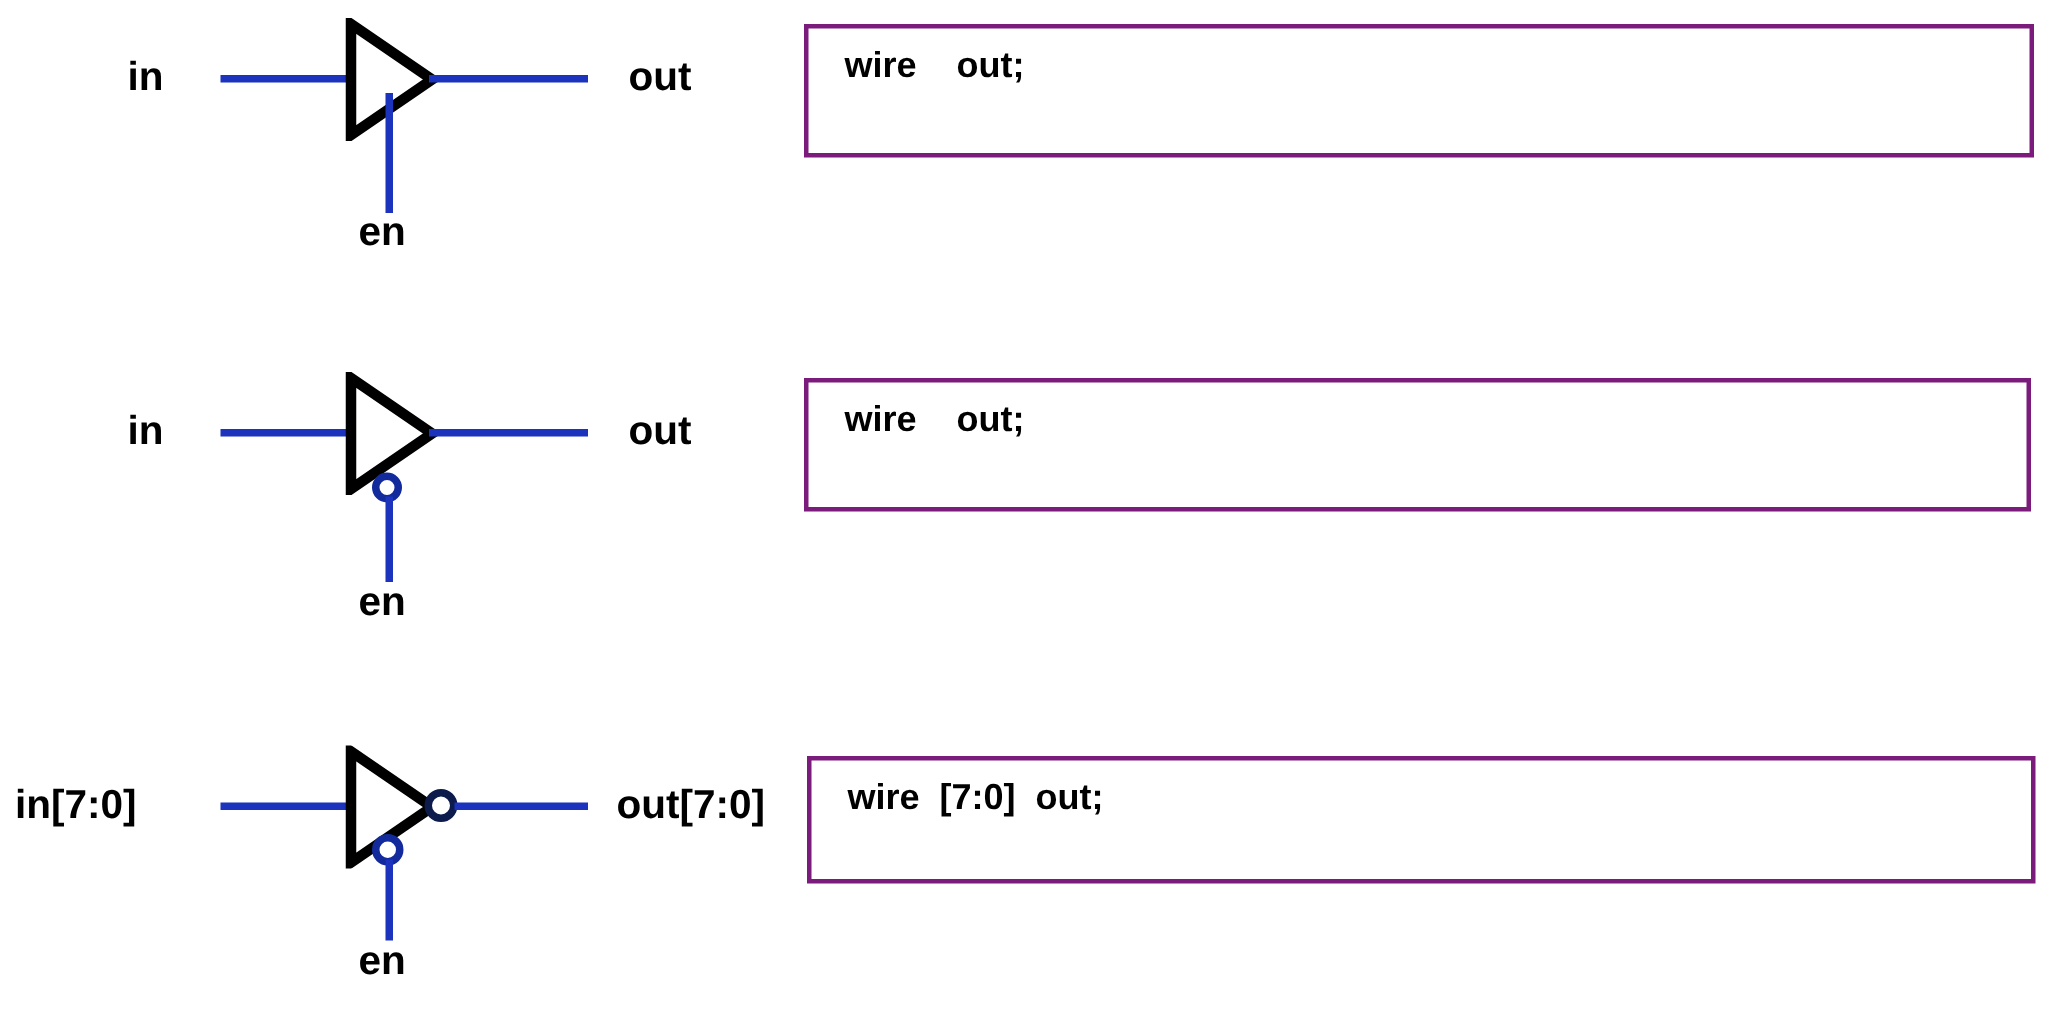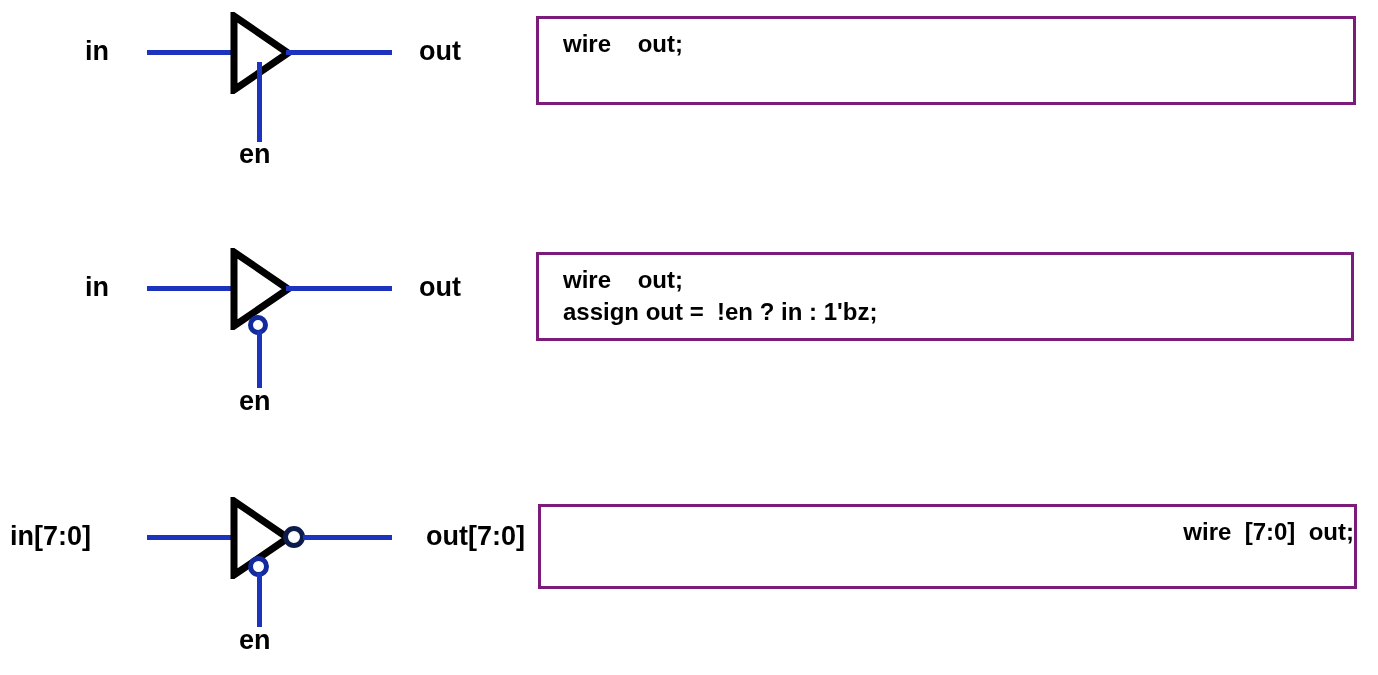--- a/index.html
+++ b/index.html
@@ -125,46 +125,45 @@
     <div class="sig-label" style="left:419px; top:274px;">out</div>
 
     <div class="bubble en-bubble" style="left:248px; top:315px; width:20px; height:20px;"></div>
 
     <div class="wire-v" style="left:257px; top:331px; height:57px;"></div>
 
     <div class="sig-label" style="left:239px; top:388px;">en</div>
 
     <div class="code-box" style="left:536px; top:252px; width:818px; height:89px;">
       <div class="code-line">wire    out;</div>
-      <div class="code-line">assign out =  !en ? in : 1'bz;</div>
     </div>
   </div>
 
   <div>
 
     <div class="sig-label" style="left:10px; top:523px;">in[7:0]</div>
 
     <div class="wire-h" style="left:147px; top:535px; width:86px;"></div>
 
     <div class="gate" style="left:228px; top:497px;">
       <svg width="66" height="82" viewBox="0 0 66 82">
         <polygon points="6,4 6,78 60,41" fill="#ffffff" stroke="#000000" stroke-width="7" stroke-linejoin="miter"></polygon>
       </svg>
     </div>
 
     <div class="bubble out-bubble" style="left:283px; top:526px; width:22px; height:22px;"></div>
 
     <div class="wire-h" style="left:303px; top:535px; width:89px;"></div>
 
-    <div class="sig-label" style="left:426px; top:523px;">out[7:0]</div>
+    <div class="sig-label" style="left:411px; top:523px;">out[7:0]</div>
 
     <div class="bubble en-bubble" style="left:248px; top:556px; width:21px; height:21px;"></div>
 
     <div class="wire-v" style="left:257px; top:573px; height:54px;"></div>
 
     <div class="sig-label" style="left:239px; top:627px;">en</div>
 
-    <div class="code-box" style="left:538px; top:504px; width:819px; height:85px;text-align:right;">
+    <div class="code-box" style="left:538px; top:504px; width:819px; height:85px;">
       <div class="code-line">wire  [7:0]  out;</div>
     </div>
   </div>
 
 </div>
 
 </body></html>

